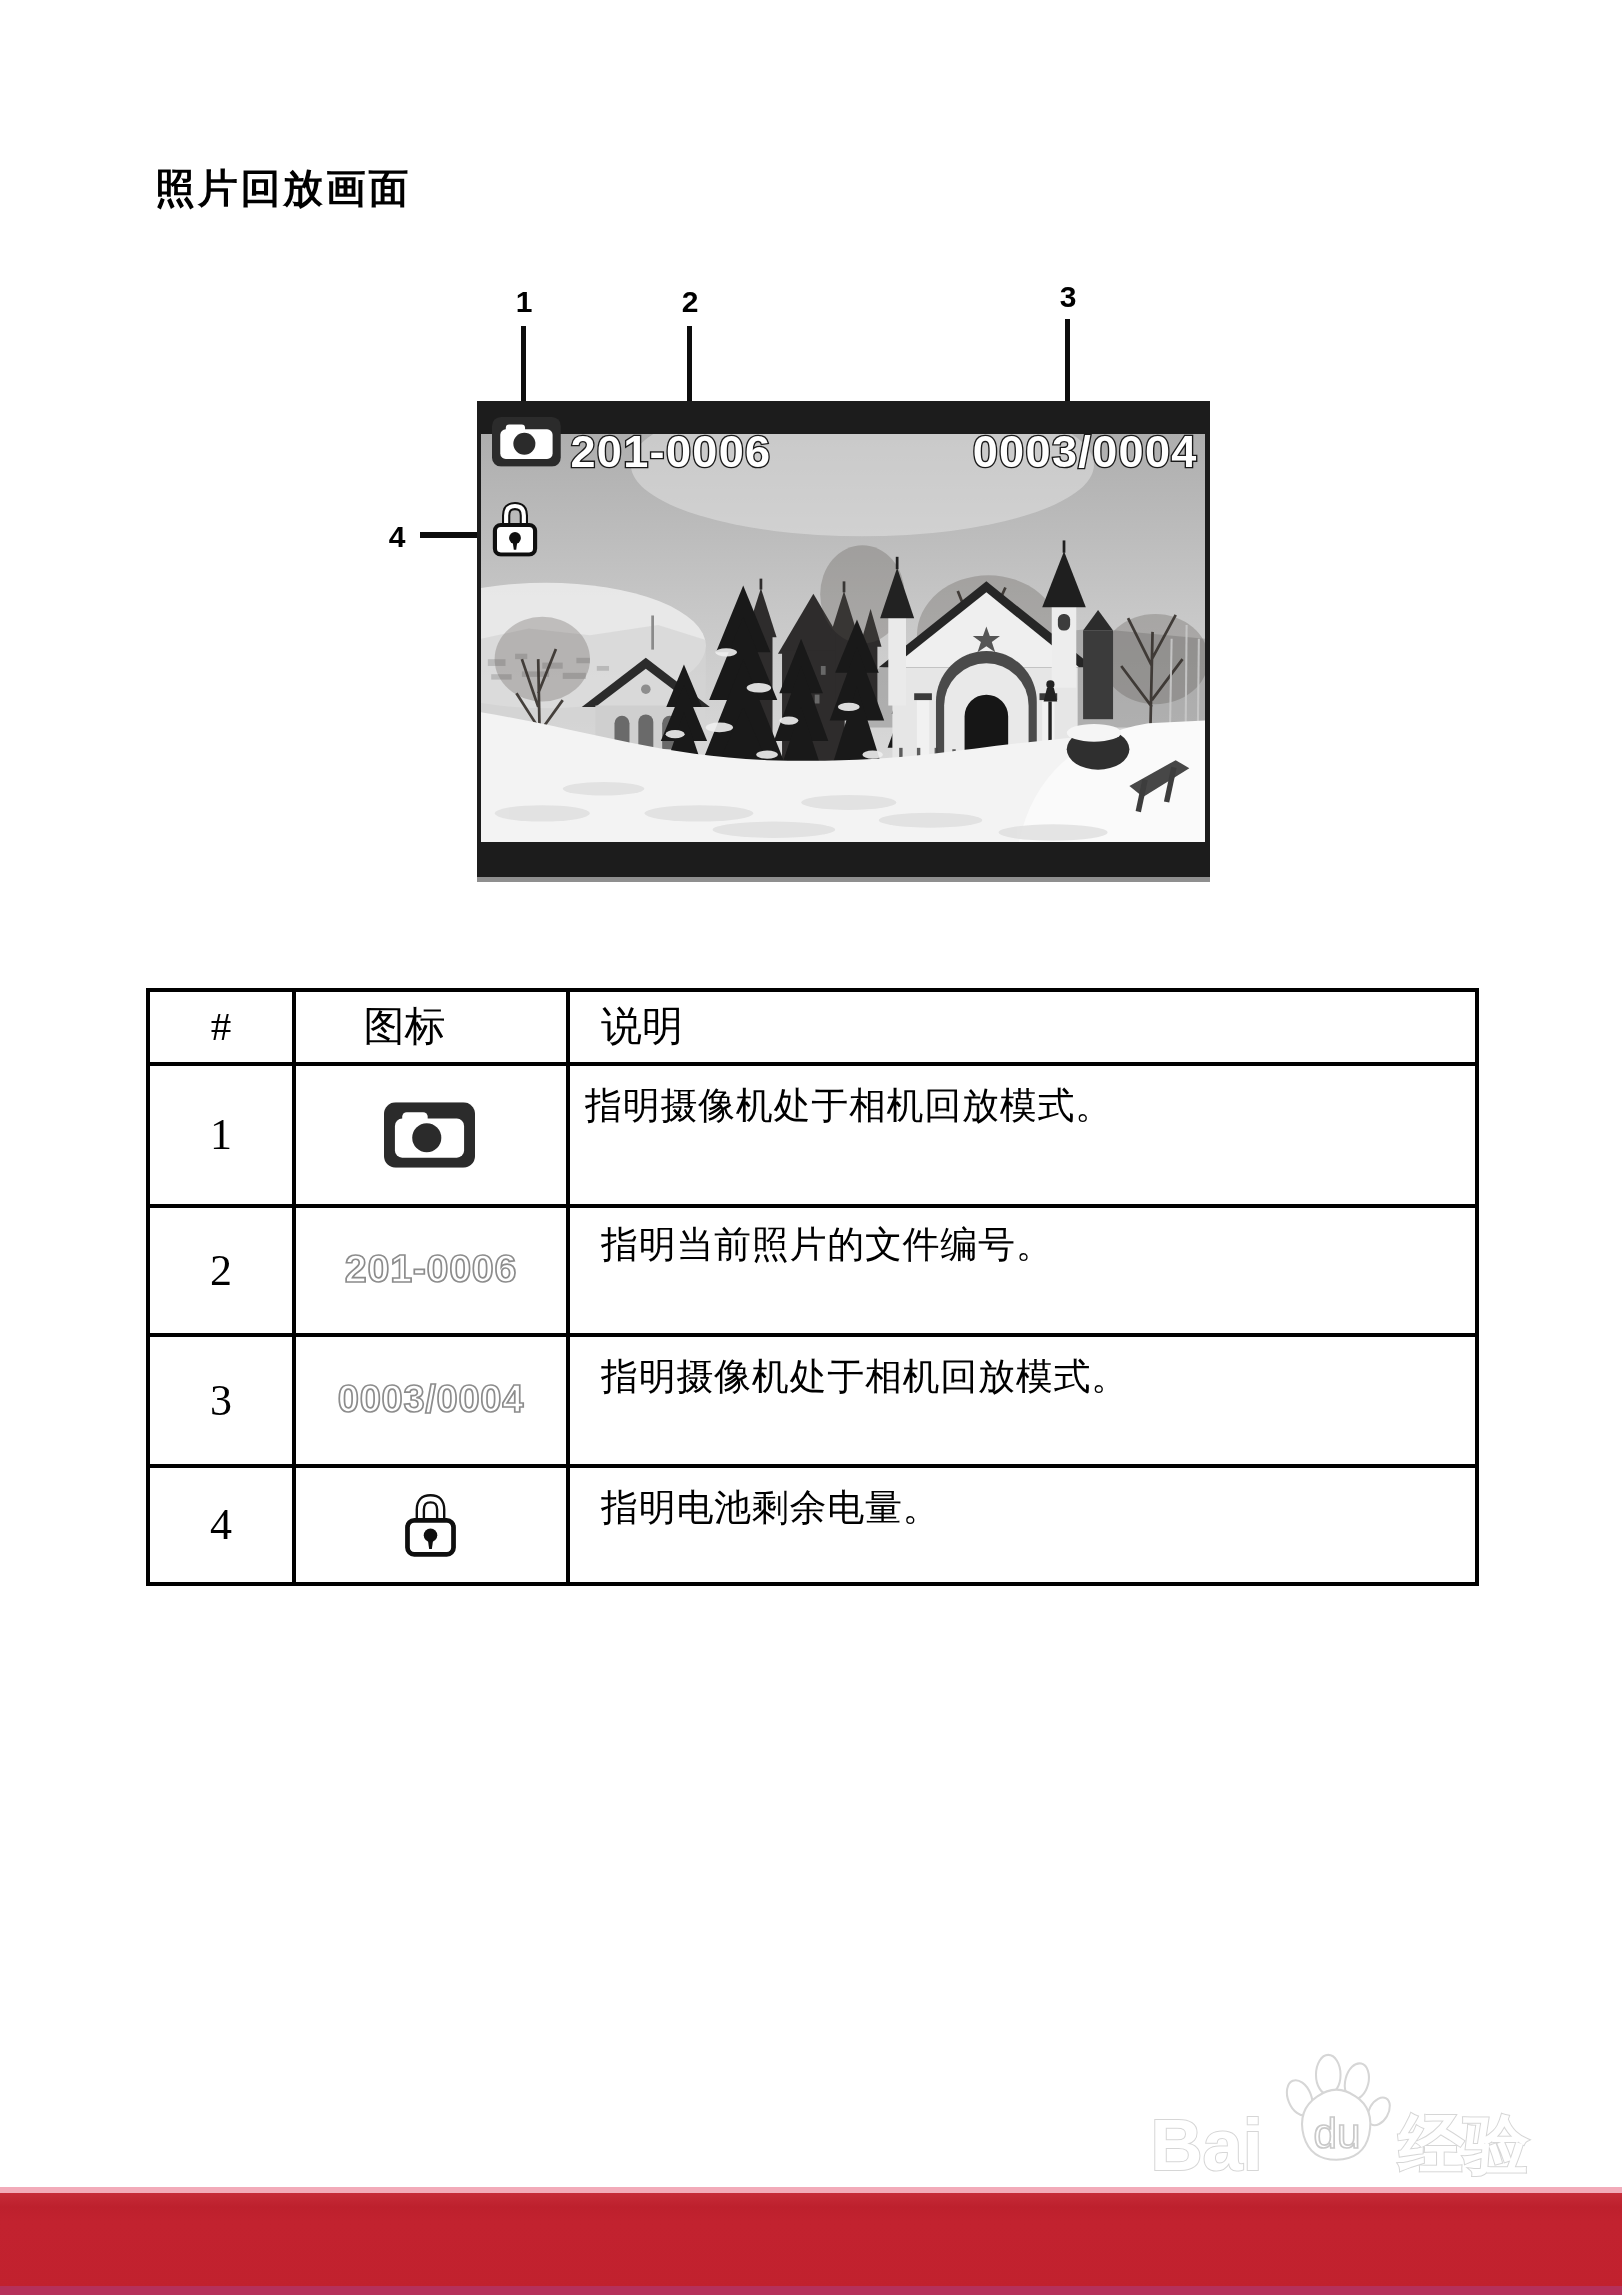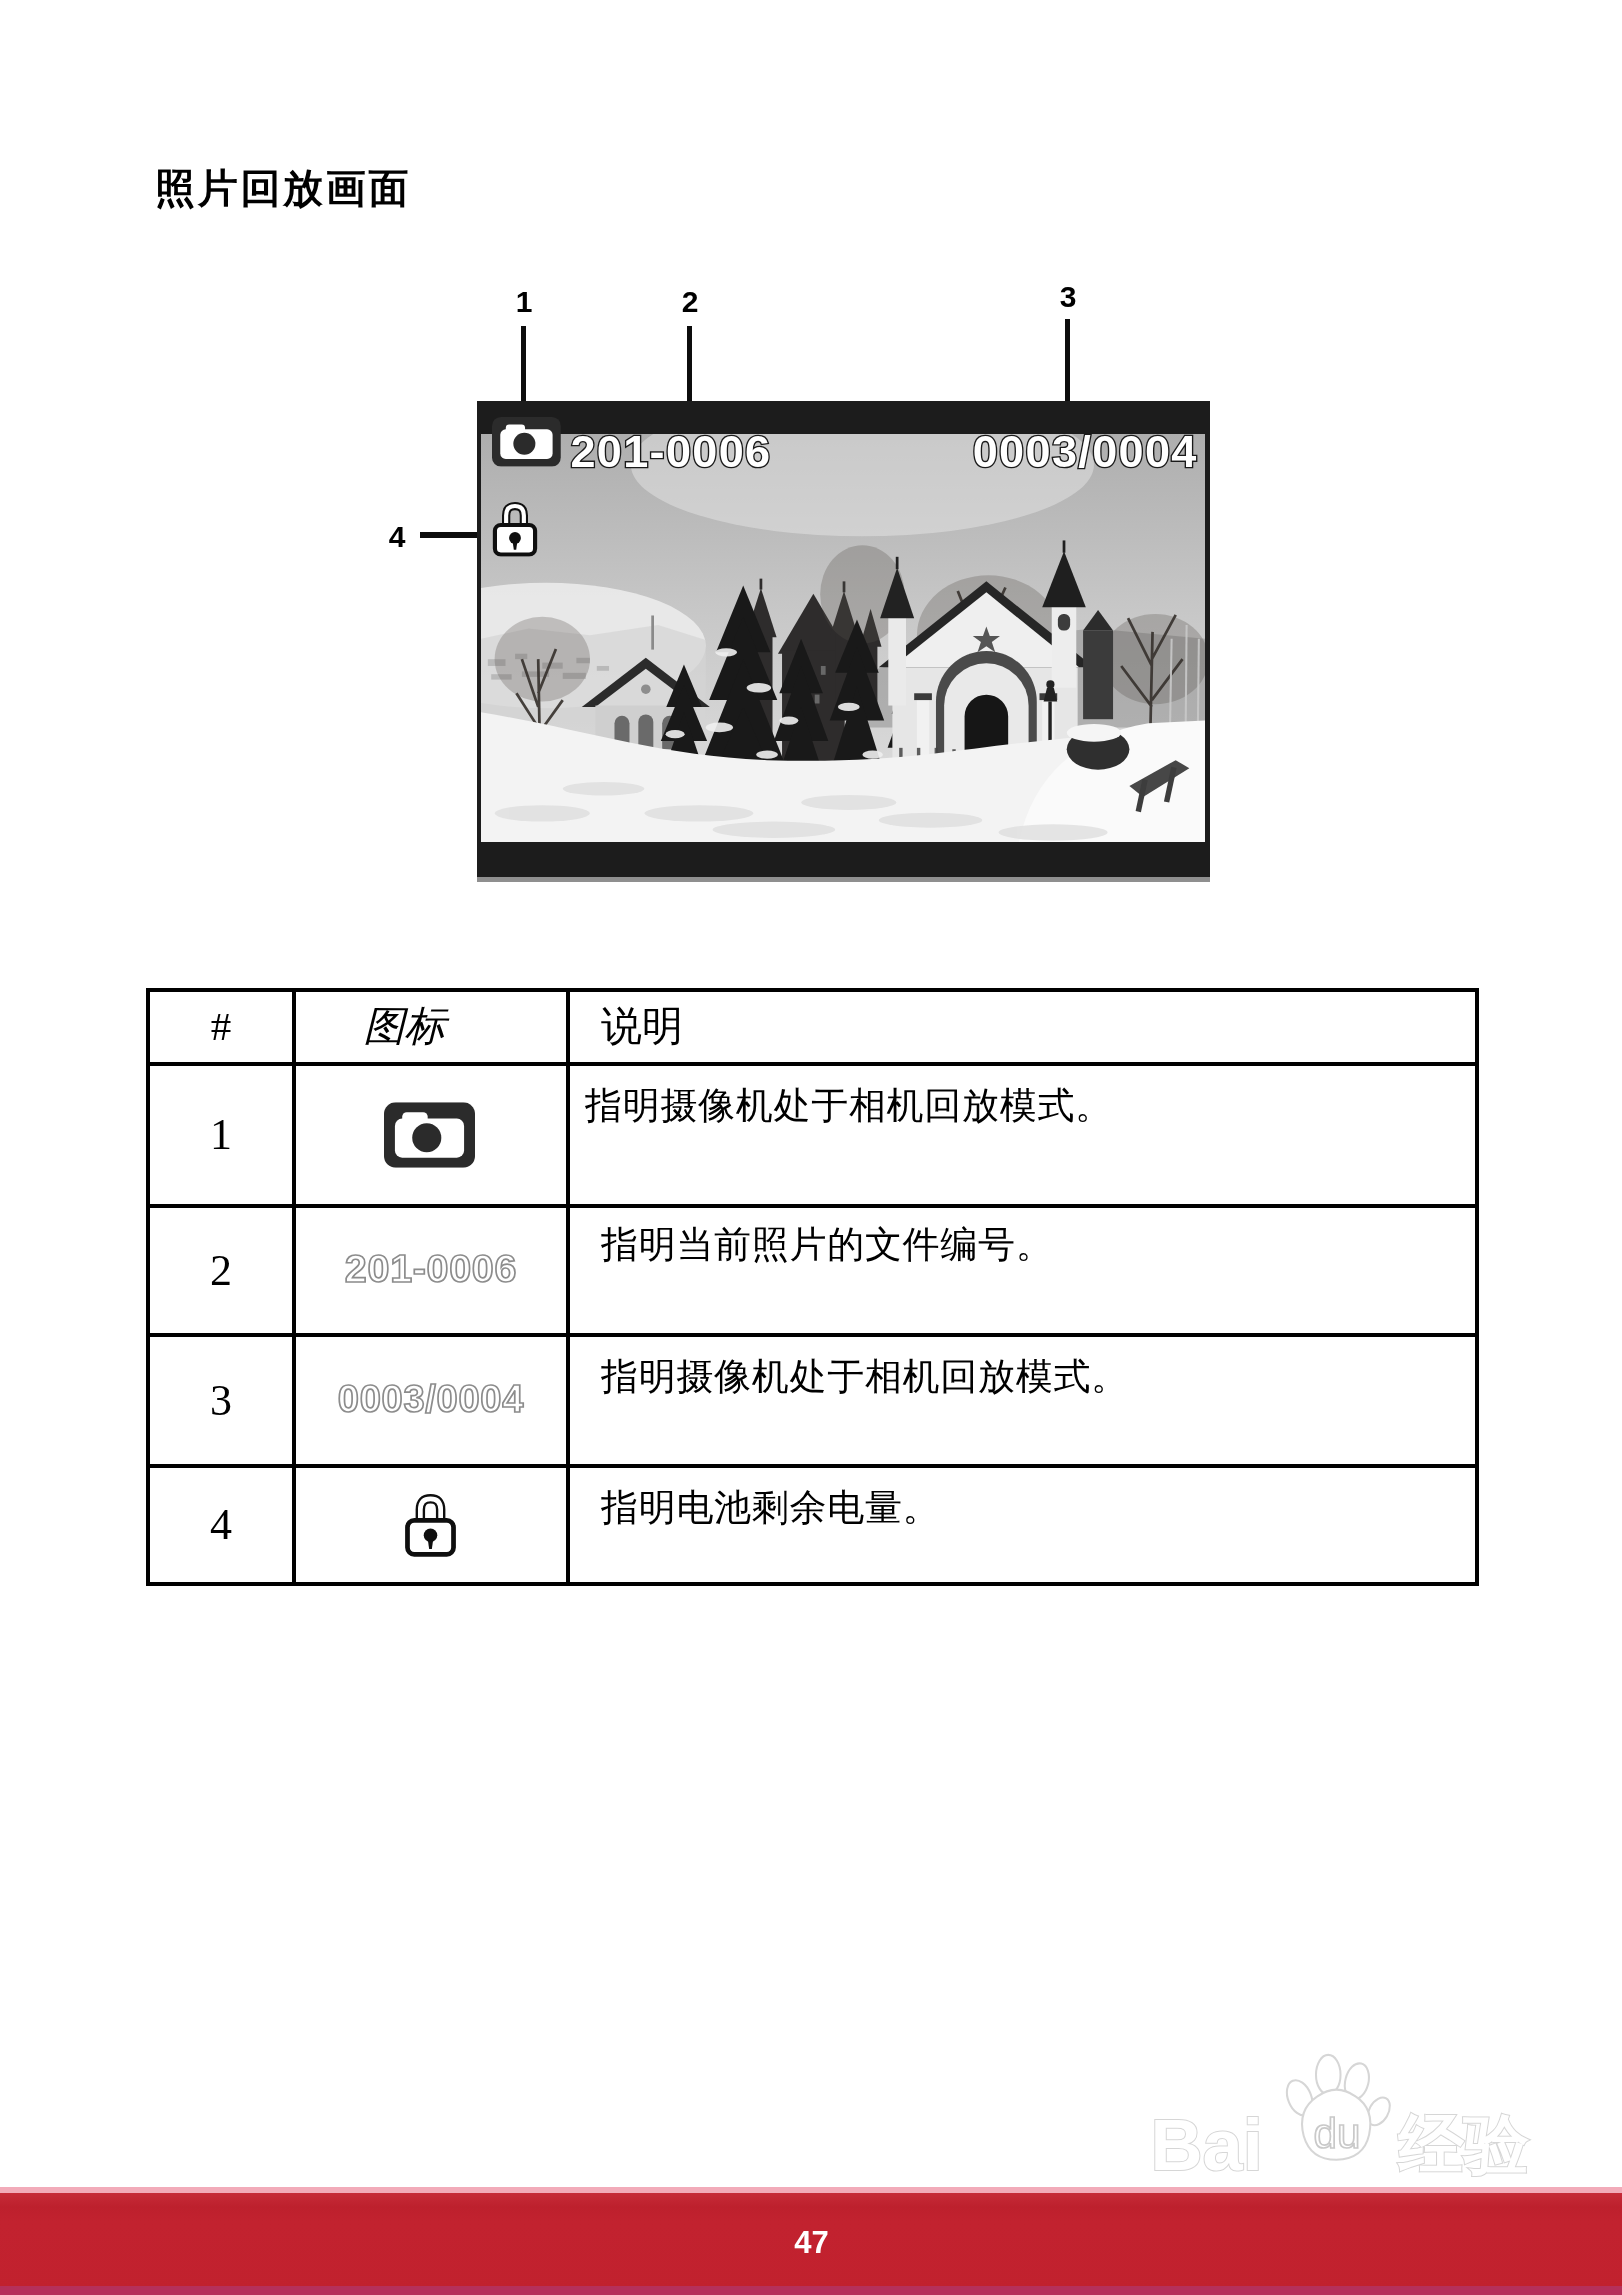--- a/index.html
+++ b/index.html
@@ -276,21 +276,21 @@
 
   <div class="spec-table">
     <div class="t-hline" style="top:70px;"></div>
     <div class="t-hline" style="top:212px;"></div>
     <div class="t-hline" style="top:341px;"></div>
     <div class="t-hline" style="top:472px;"></div>
     <div class="t-vline" style="left:142px;"></div>
     <div class="t-vline" style="left:416px;"></div>
 
     <div class="t-cell t-header t-center" style="left:0;top:0;width:142px;line-height:68px;">#</div>
-    <div class="t-cell t-header t-center" style="left:146px;top:0;width:217px;line-height:68px;font-style:italic;">图标</div>
+    <div class="t-cell t-header t-center" style="left:146px;top:0;width:217px;line-height:68px;">图标</div>
     <div class="t-cell t-header" style="left:451px;top:0;line-height:68px;">说明</div>
 
     <div class="t-cell t-num" style="left:0;top:74px;width:142px;line-height:138px;">1</div>
     <svg class="t-cell" style="left:234px;top:110px;" width="91" height="66" viewBox="0 0 100 72">
         <use href="#icon-camera" width="100" height="72"></use>
       </svg>
     <div class="t-cell t-desc" style="left:435px;top:89px;">指明摄像机处于相机回放模式。</div>
 
     <div class="t-cell t-num" style="left:0;top:216px;width:142px;line-height:125px;">2</div>
     <svg class="t-cell" style="left:146px;top:245px;" width="270" height="64" viewBox="0 0 396 94">
@@ -320,18 +320,17 @@
       <ellipse cx="148" cy="86" rx="14" ry="22" transform="rotate(30 148 86)"></ellipse>
       <path d="M 38,122 Q 28,84 58,64 Q 86,44 114,64 Q 142,82 134,120 Q 126,156 86,157 Q 48,157 38,122 Z"></path>
       <text x="87" y="140" text-anchor="middle" font-family="Liberation Sans, DejaVu Sans, sans-serif" font-size="62" fill="#ffffff" stroke="#c9c9c9" stroke-width="2.5">du</text>
     </g>
     <text x="372" y="172" font-family="Liberation Sans, DejaVu Sans, sans-serif" font-size="96" font-weight="bold" fill="#ffffff" stroke="#d6d6d6" stroke-width="3" paint-order="stroke">经验</text>
     <text x="8" y="251" font-family="Liberation Sans, DejaVu Sans, sans-serif" font-size="63" fill="rgba(255,236,240,0.78)" stroke="rgba(190,180,183,0.4)" stroke-width="1.5">jingyan.baidu.com</text>
   </svg>
 
   <div class="footer-pink"></div>
   <div class="footer-red">
-    <div class="page-number">47</div>
     <div class="footer-bottom-strip"></div>
   </div>
 
 </div>
 
 
 </body></html>

